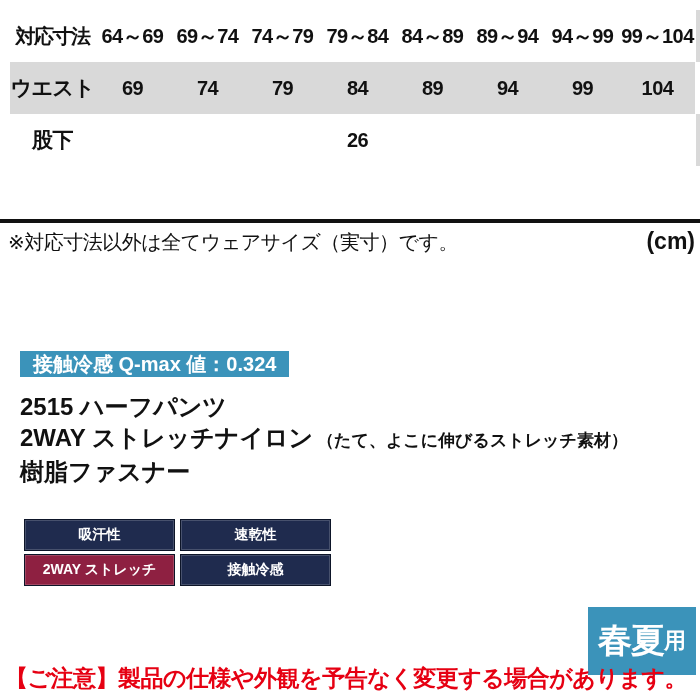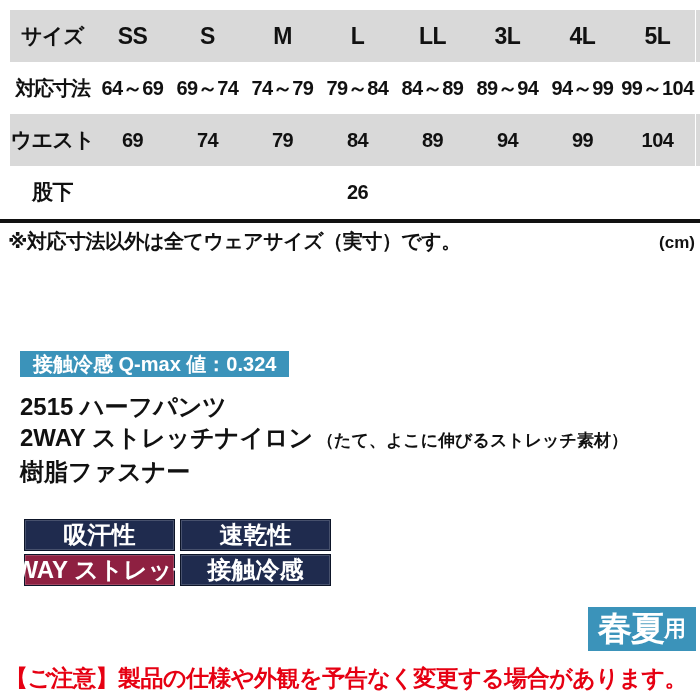--- a/index.html
+++ b/index.html
@@ -50,24 +50,24 @@
   .footnote-row {
     position: absolute;
     top: 228px; left: 8px;
     width: 687px;
     display: flex;
     justify-content: space-between;
     align-items: baseline;
   }
   .footnote {
     font-size: 20px;
-    font-weight: bold;
+    font-weight: normal;
     letter-spacing: -0.5px;
   }
-  .unit { font-size: 17px; font-weight: bold; }
+  .unit { font-size: 23px; font-weight: bold; }
 
   
   .qmax-badge {
     position: absolute;
     top: 351px; left: 20px;
     height: 26px;
     padding: 0 13px;
     display: inline-flex;
     align-items: center;
     color: #ffffff;
@@ -101,32 +101,32 @@
     display: grid;
     grid-template-columns: 151px 151px;
     grid-auto-rows: 32px;
     gap: 3px 5px;
   }
   .feature-badge {
     display: flex;
     align-items: center;
     justify-content: center;
     color: #ffffff;
-    font-size: 24px;
+    font-size: 14px;
     font-weight: bold;
     border: 1px solid #0d1528;
     box-shadow: inset 0 0 0 1px rgba(255,255,255,0.18);
     white-space: nowrap;
   }
 
   
   .season-badge {
     position: absolute;
     top: 607px; left: 588px;
-    width: 108px; height: 44px;
+    width: 108px; height: 68px;
     display: flex;
     align-items: center;
     justify-content: center;
     color: #ffffff;
   }
   .season-main { font-size: 34px; font-weight: bold; letter-spacing: -1px; }
   .season-suffix { font-size: 22px; font-weight: bold; }
 
   
   .caution {
@@ -137,31 +137,20 @@
     font-size: 23px;
     font-weight: bold;
     letter-spacing: -0.5px;
     white-space: nowrap;
   }
 </style>
 </head>
 <body>
 
 <div class="size-table">
-  <div class="trow stripe">
-    <div class="tcell label">サイズ</div>
-    <div class="tcell head">SS</div>
-    <div class="tcell head">S</div>
-    <div class="tcell head">M</div>
-    <div class="tcell head">L</div>
-    <div class="tcell head">LL</div>
-    <div class="tcell head">3L</div>
-    <div class="tcell head">4L</div>
-    <div class="tcell head">5L</div>
-  </div>
 
   <div class="trow">
     <div class="tcell label-wide">対応寸法</div>
     <div class="tcell val">64～69</div>
     <div class="tcell val">69～74</div>
     <div class="tcell val">74～79</div>
     <div class="tcell val">79～84</div>
     <div class="tcell val">84～89</div>
     <div class="tcell val">89～94</div>
     <div class="tcell val">94～99</div>

